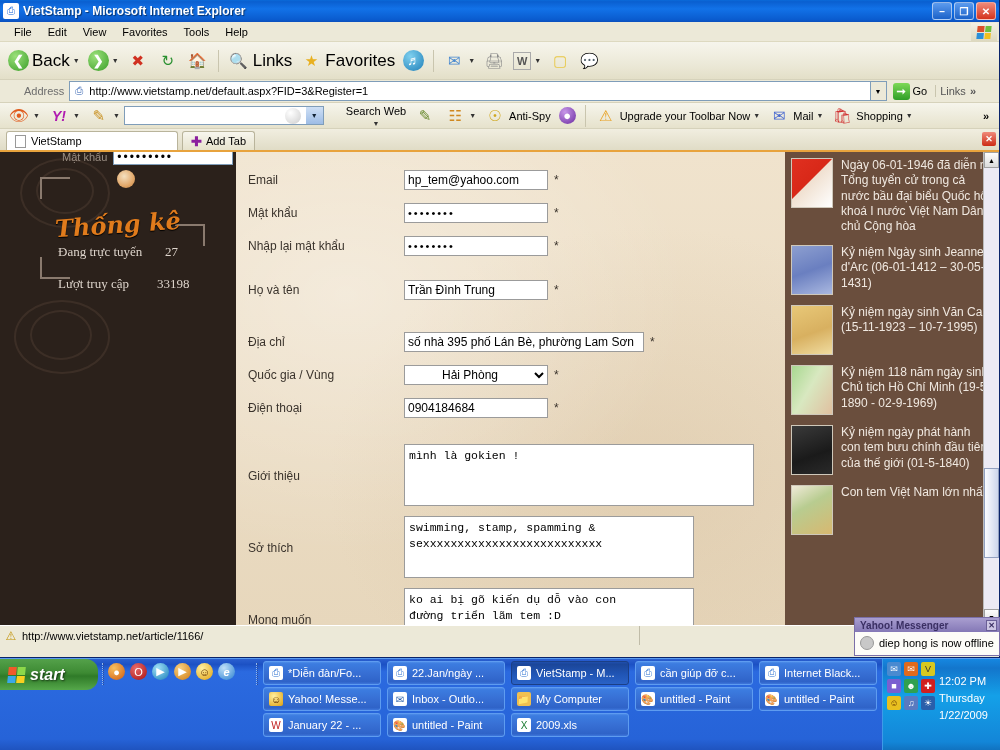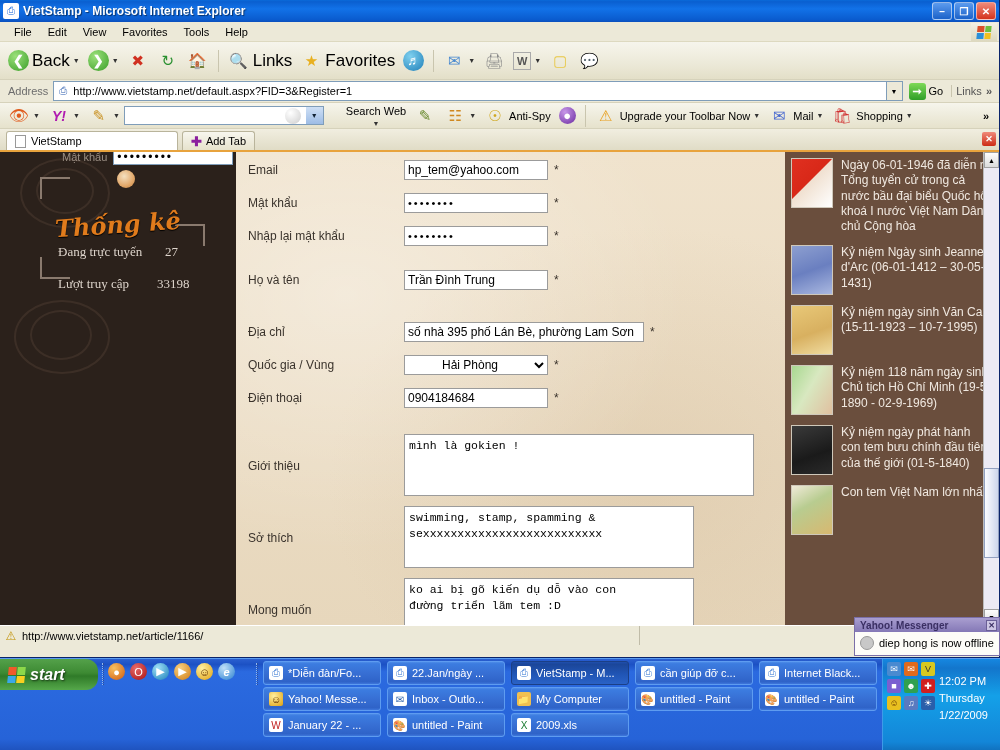--- a/index.html
+++ b/index.html
@@ -74,21 +74,21 @@
   .tbtn { display: flex; align-items: center; gap: 3px; padding: 2px 4px; height: 30px; }
   .tbtn .lbl { font-size: 17px; color: #000; }
   .ico { width: 22px; height: 22px; display:flex; align-items:center; justify-content:center; font-size: 15px; }
   .circ { width: 21px; height: 21px; border-radius: 50%; display:flex;align-items:center;justify-content:center;color:#fff;font-size:13px;font-weight:bold;}
   .sep { width: 1px; height: 22px; background: #c9c5ae; margin: 0 5px; }
   .caret { font-size: 7px; color: #333; }
 
   
   .addrbar {
     height: 23px; background: #ece9d8;
-    display: flex; align-items: center; padding: 0 3px;
+    display: flex; align-items: center; padding: 0 19px;
     border-bottom: 1px solid #d6d2bb;
   }
   .addr-label { color: #6d6d6d; font-size: 11px; padding: 0 5px; }
   .addr-input {
     flex: 1; height: 20px; background: #fff; border: 1px solid #7f9db9;
     display: flex; align-items: center; padding-left: 2px;
     font-size: 11px;
   }
   .addr-input .favicon {
     width: 14px; height: 14px; margin-right: 3px;
@@ -519,21 +519,21 @@
 
       <div class="stat-row" style="left:58px;top:92px;">Đang trực tuyến</div>
       <div class="stat-row" style="left:165px;top:92px;">27</div>
 
       <div class="stat-row" style="left:58px;top:124px;">Lượt truy cập</div>
       <div class="stat-row" style="left:157px;top:124px;">33198</div>
     </div>
 
     <div class="center">
 
-      <div class="formrow" style="margin-top:8px;">
+      <div class="formrow" style="margin-top:18px;">
         <div class="flabel">Email</div>
         <div class="fctrl">
           <input class="txt" style="width: 144px;" value="hp_tem@yahoo.com">
           <span class="star">*</span>
         </div>
       </div>
 
       <div class="formrow" style="margin-top:13px;">
         <div class="flabel">Mật khẩu</div>
         <div class="fctrl">

